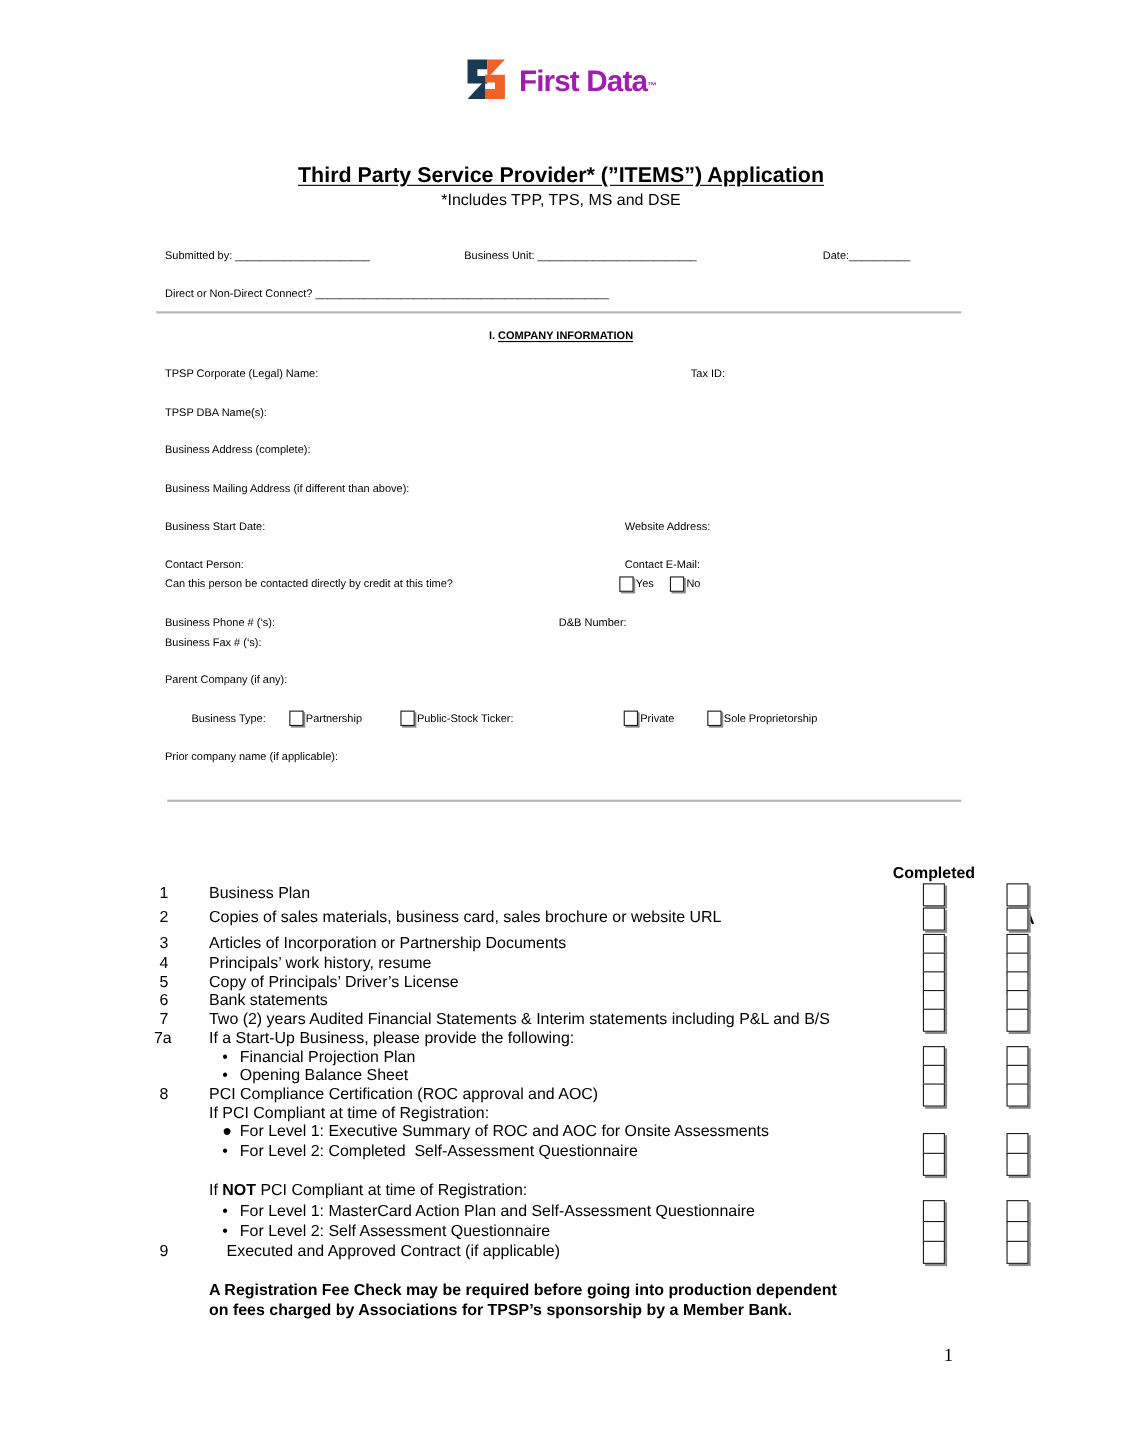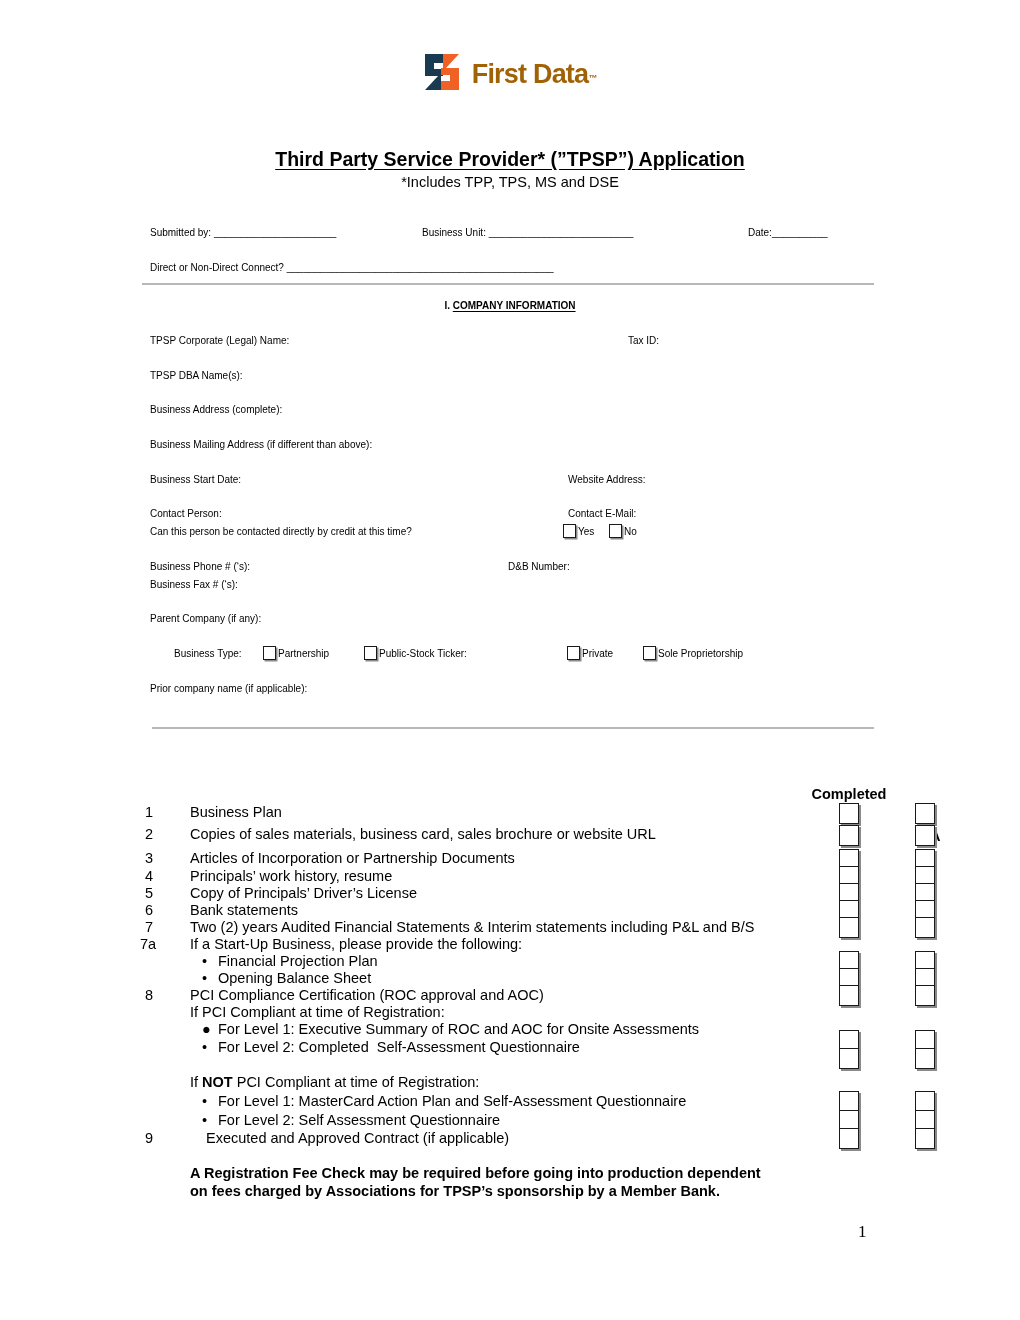--- a/index.html
+++ b/index.html
@@ -33,21 +33,21 @@
     display: flex;
     align-items: center;
     gap: 11px;
   }
   .logo-mark { display: block; }
   .logo-text {
     font-family: "Liberation Sans", sans-serif;
     font-weight: bold;
     font-size: 27px;
     letter-spacing: -0.8px;
-    color: #a16207;
+    color: #a21caf;
     line-height: 1;
     position: relative;
   }
   .logo-tm {
     font-size: 9px;
     vertical-align: 2px;
     letter-spacing: 0;
     font-weight: bold;
   }
 
@@ -146,21 +146,21 @@
           <path d="M2 2 H20 L20 11 H11 L11 17 H20 L20 24 H2 Z" fill="#1a3a52"></path>
           <path d="M36 38 H18 L18 29 H27 L27 23 H18 L18 16 H36 Z" fill="#ef6125"></path>
           <path d="M20 2 H36 L22 17 H20 Z" fill="#ef6125"></path>
           <path d="M18 38 H2 L16 23 H18 Z" fill="#1a3a52"></path>
         </svg>
       </span>
       <span class="logo-text"><span>First Data</span><span class="logo-tm">™</span></span>
     </div>
   </div>
 
-  <div class="doc-title">Third Party Service Provider* (”TPSP”) Application</div>
+  <div class="doc-title">Third Party Service Provider* (”ITEMS”) Application</div>
   <div class="doc-subtitle">*Includes TPP, TPS, MS and DSE</div>
 
   <div class="t" style="left:150px; top:224px;">Submitted by: ______________________</div>
   <div class="t" style="left:422px; top:224px;">Business Unit: __________________________</div>
   <div class="t" style="left:748px; top:224px;">Date:__________</div>
   <div class="t" style="left:150px; top:259px;">Direct or Non-Direct Connect? ________________________________________________</div>
 
   <div class="hr" style="left:142px; top:283px; width:732px;"></div>
 
   <div class="t" style="left:0; top:297px; width:1020px; text-align:center; white-space:normal;"><span class="b">I. </span><span class="b u">COMPANY INFORMATION</span></div>

